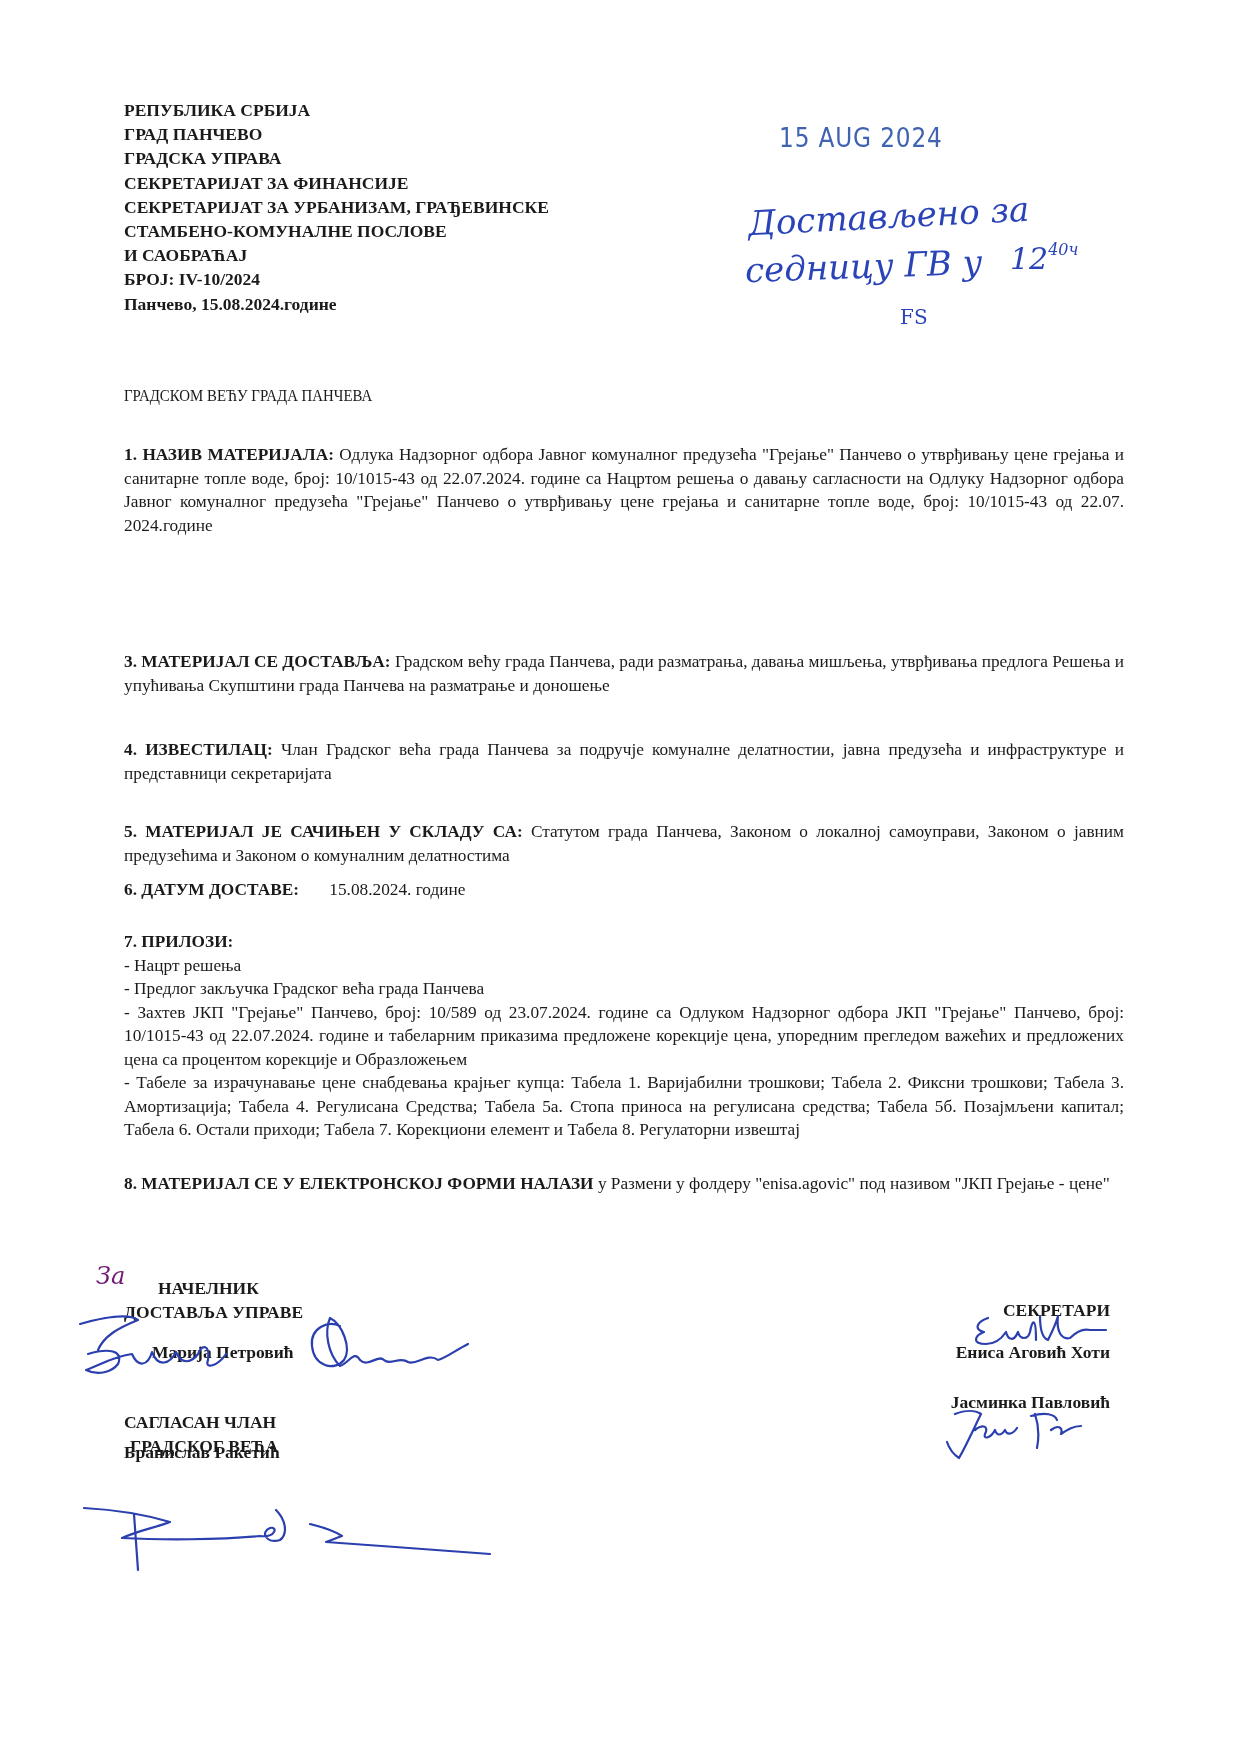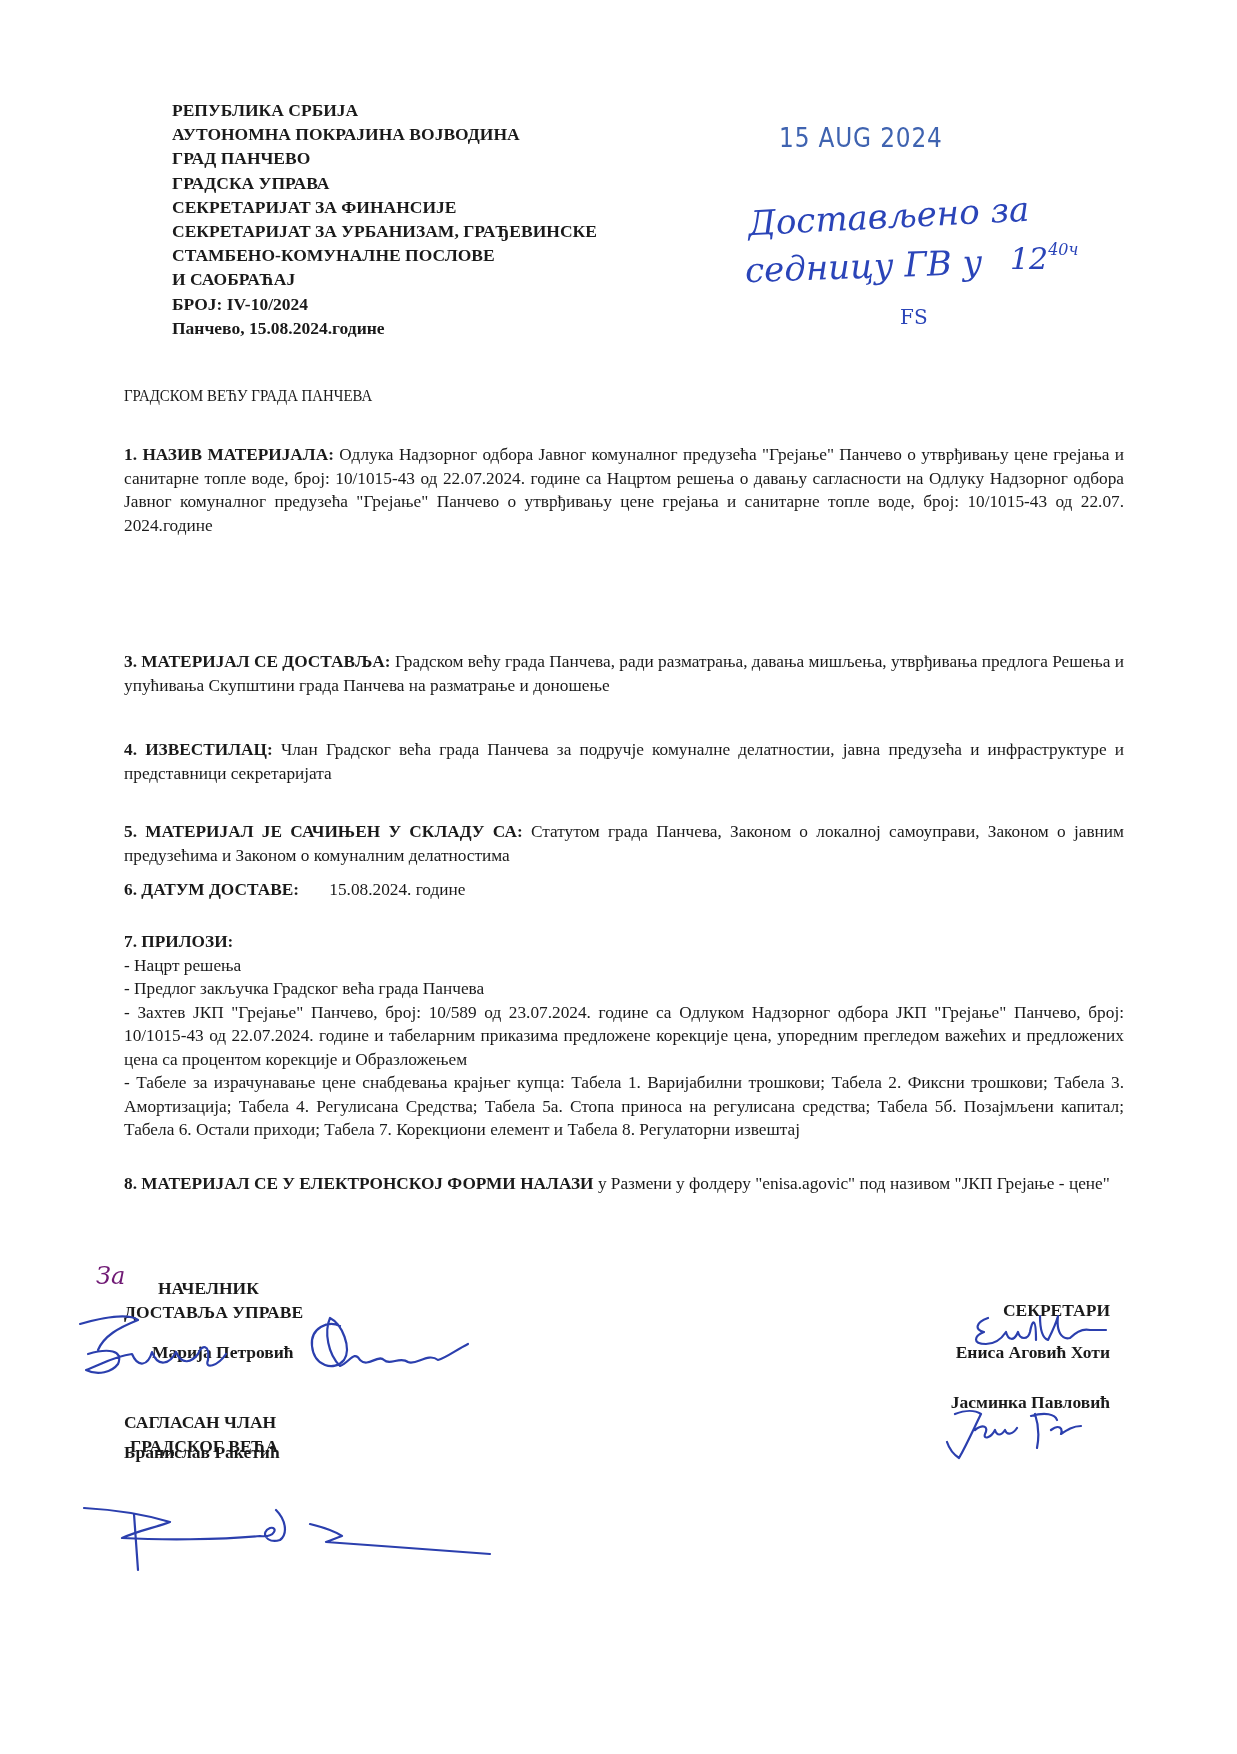--- a/index.html
+++ b/index.html
@@ -1,19 +1,19 @@
 <!DOCTYPE html>
 <html><head>
   <meta charset="utf-8">
   <style>
     html, body { margin: 0; padding: 0; background: #ffffff; }
     body { width: 1237px; height: 1754px; position: relative; overflow: hidden; color: #1a1a1a; }
     .page { position: absolute; left: 0; top: 0; width: 1237px; height: 1754px; background: #fff; }
     .header-block { position: absolute; left: 124px; top: 98px; font-family: "Liberation Serif", serif; font-weight: bold; font-size: 17.5px; line-height: 24.2px; }
-    .header-block div { white-space: nowrap; margin-left: 48px; }
+    .header-block div { white-space: nowrap; }
     .stamp { position: absolute; left: 779px; top: 122px; font-family: "DejaVu Sans", sans-serif; font-size: 27px; color: #3f63b0; letter-spacing: 1px; transform: scaleX(0.86); transform-origin: left center; }
     .handnote { position: absolute; font-family: "DejaVu Serif", serif; font-style: italic; color: #2a44b8; }
     .hand1 { left: 748px; top: 196px; font-size: 34px; transform: rotate(-3deg); }
     .hand2 { left: 745px; top: 246px; font-size: 34px; transform: rotate(-2deg); }
     .hand-time { left: 1010px; top: 240px; font-size: 30px; }
     .hand-time sup { font-size: 16px; vertical-align: 14px; text-align: center; }
     .hand-init { left: 900px; top: 305px; font-size: 20px; font-style: normal; }
     .addressee { position: absolute; left: 124px; top: 385px; font-family: "Liberation Serif", serif; font-size: 17.5px; transform: scaleX(0.85); transform-origin: left; white-space: nowrap; }
     .body-text { position: absolute; left: 124px; width: 1000px; font-family: "Liberation Serif", serif; font-size: 17.3px; line-height: 23.5px; text-align: justify; }
     .body-text .lbl { font-weight: bold; }
@@ -41,21 +41,20 @@
     svg.signature { position: absolute; overflow: visible; }
     .sig-stroke { fill: none; stroke: #2b3fae; stroke-width: 2.2; stroke-linecap: round; stroke-linejoin: round; }
   </style>
 </head>
 <body>
 
 <div class="page">
 
   <div class="header-block">
     <div>РЕПУБЛИКА СРБИЈА</div>
-    <div>АУТОНОМНА ПОКРАЈИНА ВОЈВОДИНА</div>
     <div>ГРАД ПАНЧЕВО</div>
     <div>ГРАДСКА УПРАВА</div>
     <div>СЕКРЕТАРИЈАТ ЗА ФИНАНСИЈЕ</div>
     <div>СЕКРЕТАРИЈАТ ЗА УРБАНИЗАМ, ГРАЂЕВИНСКЕ</div>
     <div>СТАМБЕНО-КОМУНАЛНЕ ПОСЛОВЕ</div>
     <div>И САОБРАЋАЈ</div>
     <div>БРОЈ: IV-10/2024</div>
     <div>Панчево, 15.08.2024.године</div>
   </div>
 

